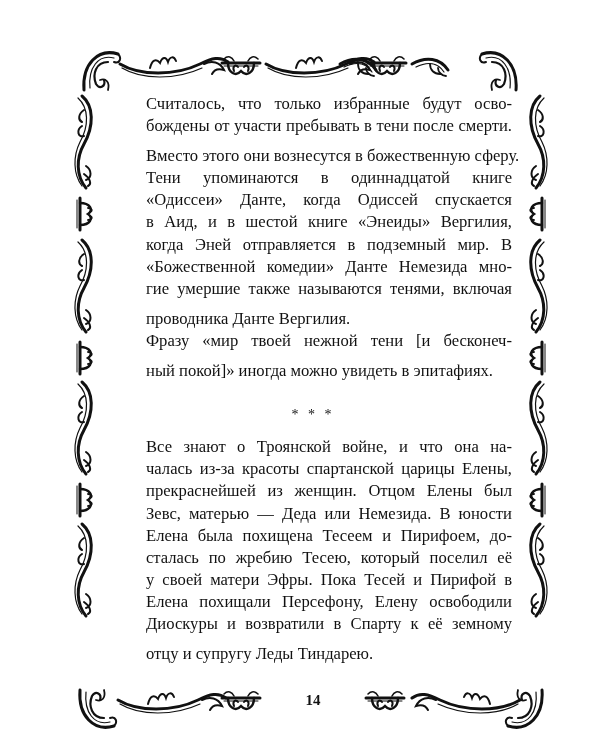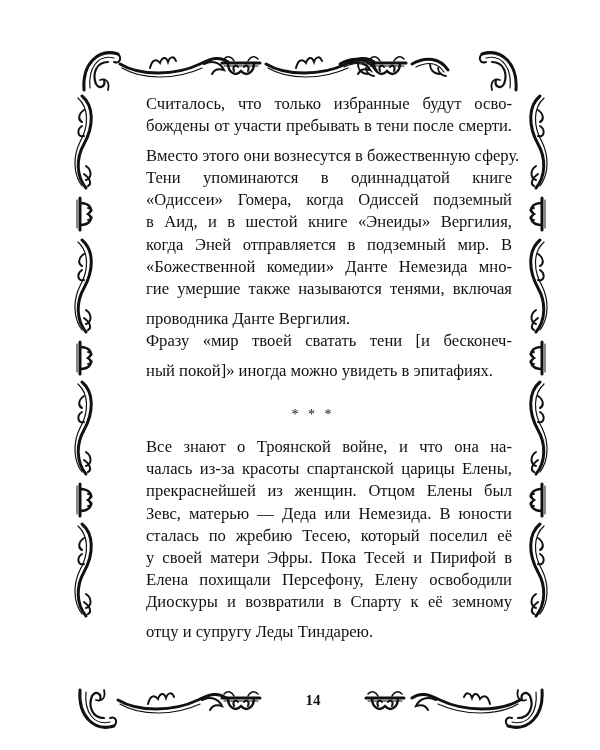--- a/index.html
+++ b/index.html
@@ -129,39 +129,40 @@
   </svg>
 
   <div class="text-block">
     <p class="para">
       <span class="line">Считалось, что только избранные будут осво-</span>
       <span class="line">бождены от участи пребывать в тени после смерти.</span>
       <span class="line last">Вместо этого они вознесутся в божественную сферу.</span>
     </p>
     <p class="para">
       <span class="line">Тени упоминаются в одиннадцатой книге</span>
-      <span class="line">«Одиссеи» Гомера, когда Одиссей подземный</span>
+      <span class="line">«Одиссеи» Данте, когда Одиссей спускается</span>
       <span class="line">в Аид, и в шестой книге «Энеиды» Вергилия,</span>
       <span class="line">когда Эней отправляется в подземный мир. В</span>
       <span class="line">«Божественной комедии» Данте Немезида мно-</span>
       <span class="line">гие умершие также называются тенями, включая</span>
       <span class="line last">проводника Данте Вергилия.</span>
     </p>
     <p class="para">
-      <span class="line">Фразу «мир твоей сватать тени [и бесконеч-</span>
+      <span class="line">Фразу «мир твоей нежной тени [и бесконеч-</span>
       <span class="line last">ный покой]» иногда можно увидеть в эпитафиях.</span>
     </p>
 
     <div class="stars">* * *</div>
 
     <p class="para">
       <span class="line">Все знают о Троянской войне, и что она на-</span>
       <span class="line">чалась из-за красоты спартанской царицы Елены,</span>
       <span class="line">прекраснейшей из женщин. Отцом Елены был</span>
       <span class="line">Зевс, матерью — Деда или Немезида. В юности</span>
+      <span class="line">Елена была похищена Тесеем и Пирифоем, до-</span>
       <span class="line">сталась по жребию Тесею, который поселил её</span>
       <span class="line">у своей матери Эфры. Пока Тесей и Пирифой в</span>
       <span class="line">Елена похищали Персефону, Елену освободили</span>
       <span class="line">Диоскуры и возвратили в Спарту к её земному</span>
       <span class="line last">отцу и супругу Леды Тиндарею.</span>
     </p>
   </div>
 
   <div class="page-number">14</div>
 </div>

